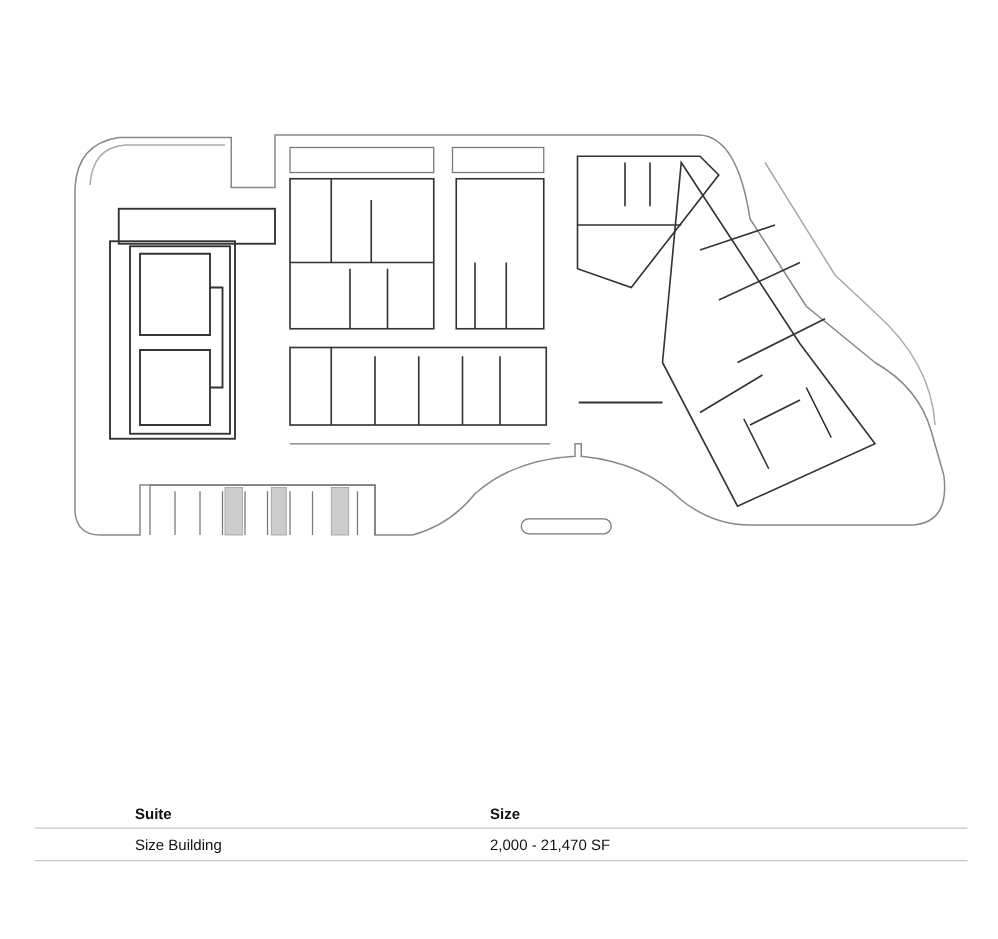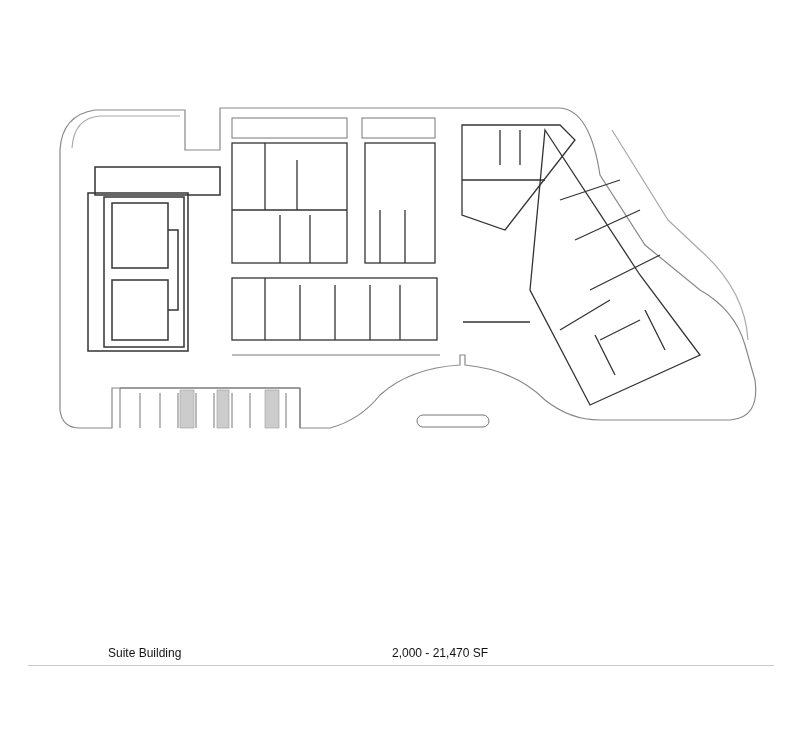--- a/index.html
+++ b/index.html
@@ -61,17 +61,21 @@
     <g fill="#ccc" stroke="#999" stroke-width="0.6">
       <rect x="180" y="390" width="14" height="38"></rect>
       <rect x="217" y="390" width="12" height="38"></rect>
       <rect x="265" y="390" width="14" height="38"></rect>
     </g>
     <rect x="417" y="415" width="72" height="12" rx="6" fill="none" stroke="#777"></rect>
   </svg>
 </div>
 
 <div class="suite-table">
+  <div class="row head">
+    <div class="c1">Suite</div>
+    <div class="c2">Size</div>
+  </div>
   <div class="row body">
-    <div class="c1">Suite Building</div>
+    <div class="c1">Size Building</div>
     <div class="c2">2,000 - 21,470 SF</div>
   </div>
 </div>
 
 </body></html>

